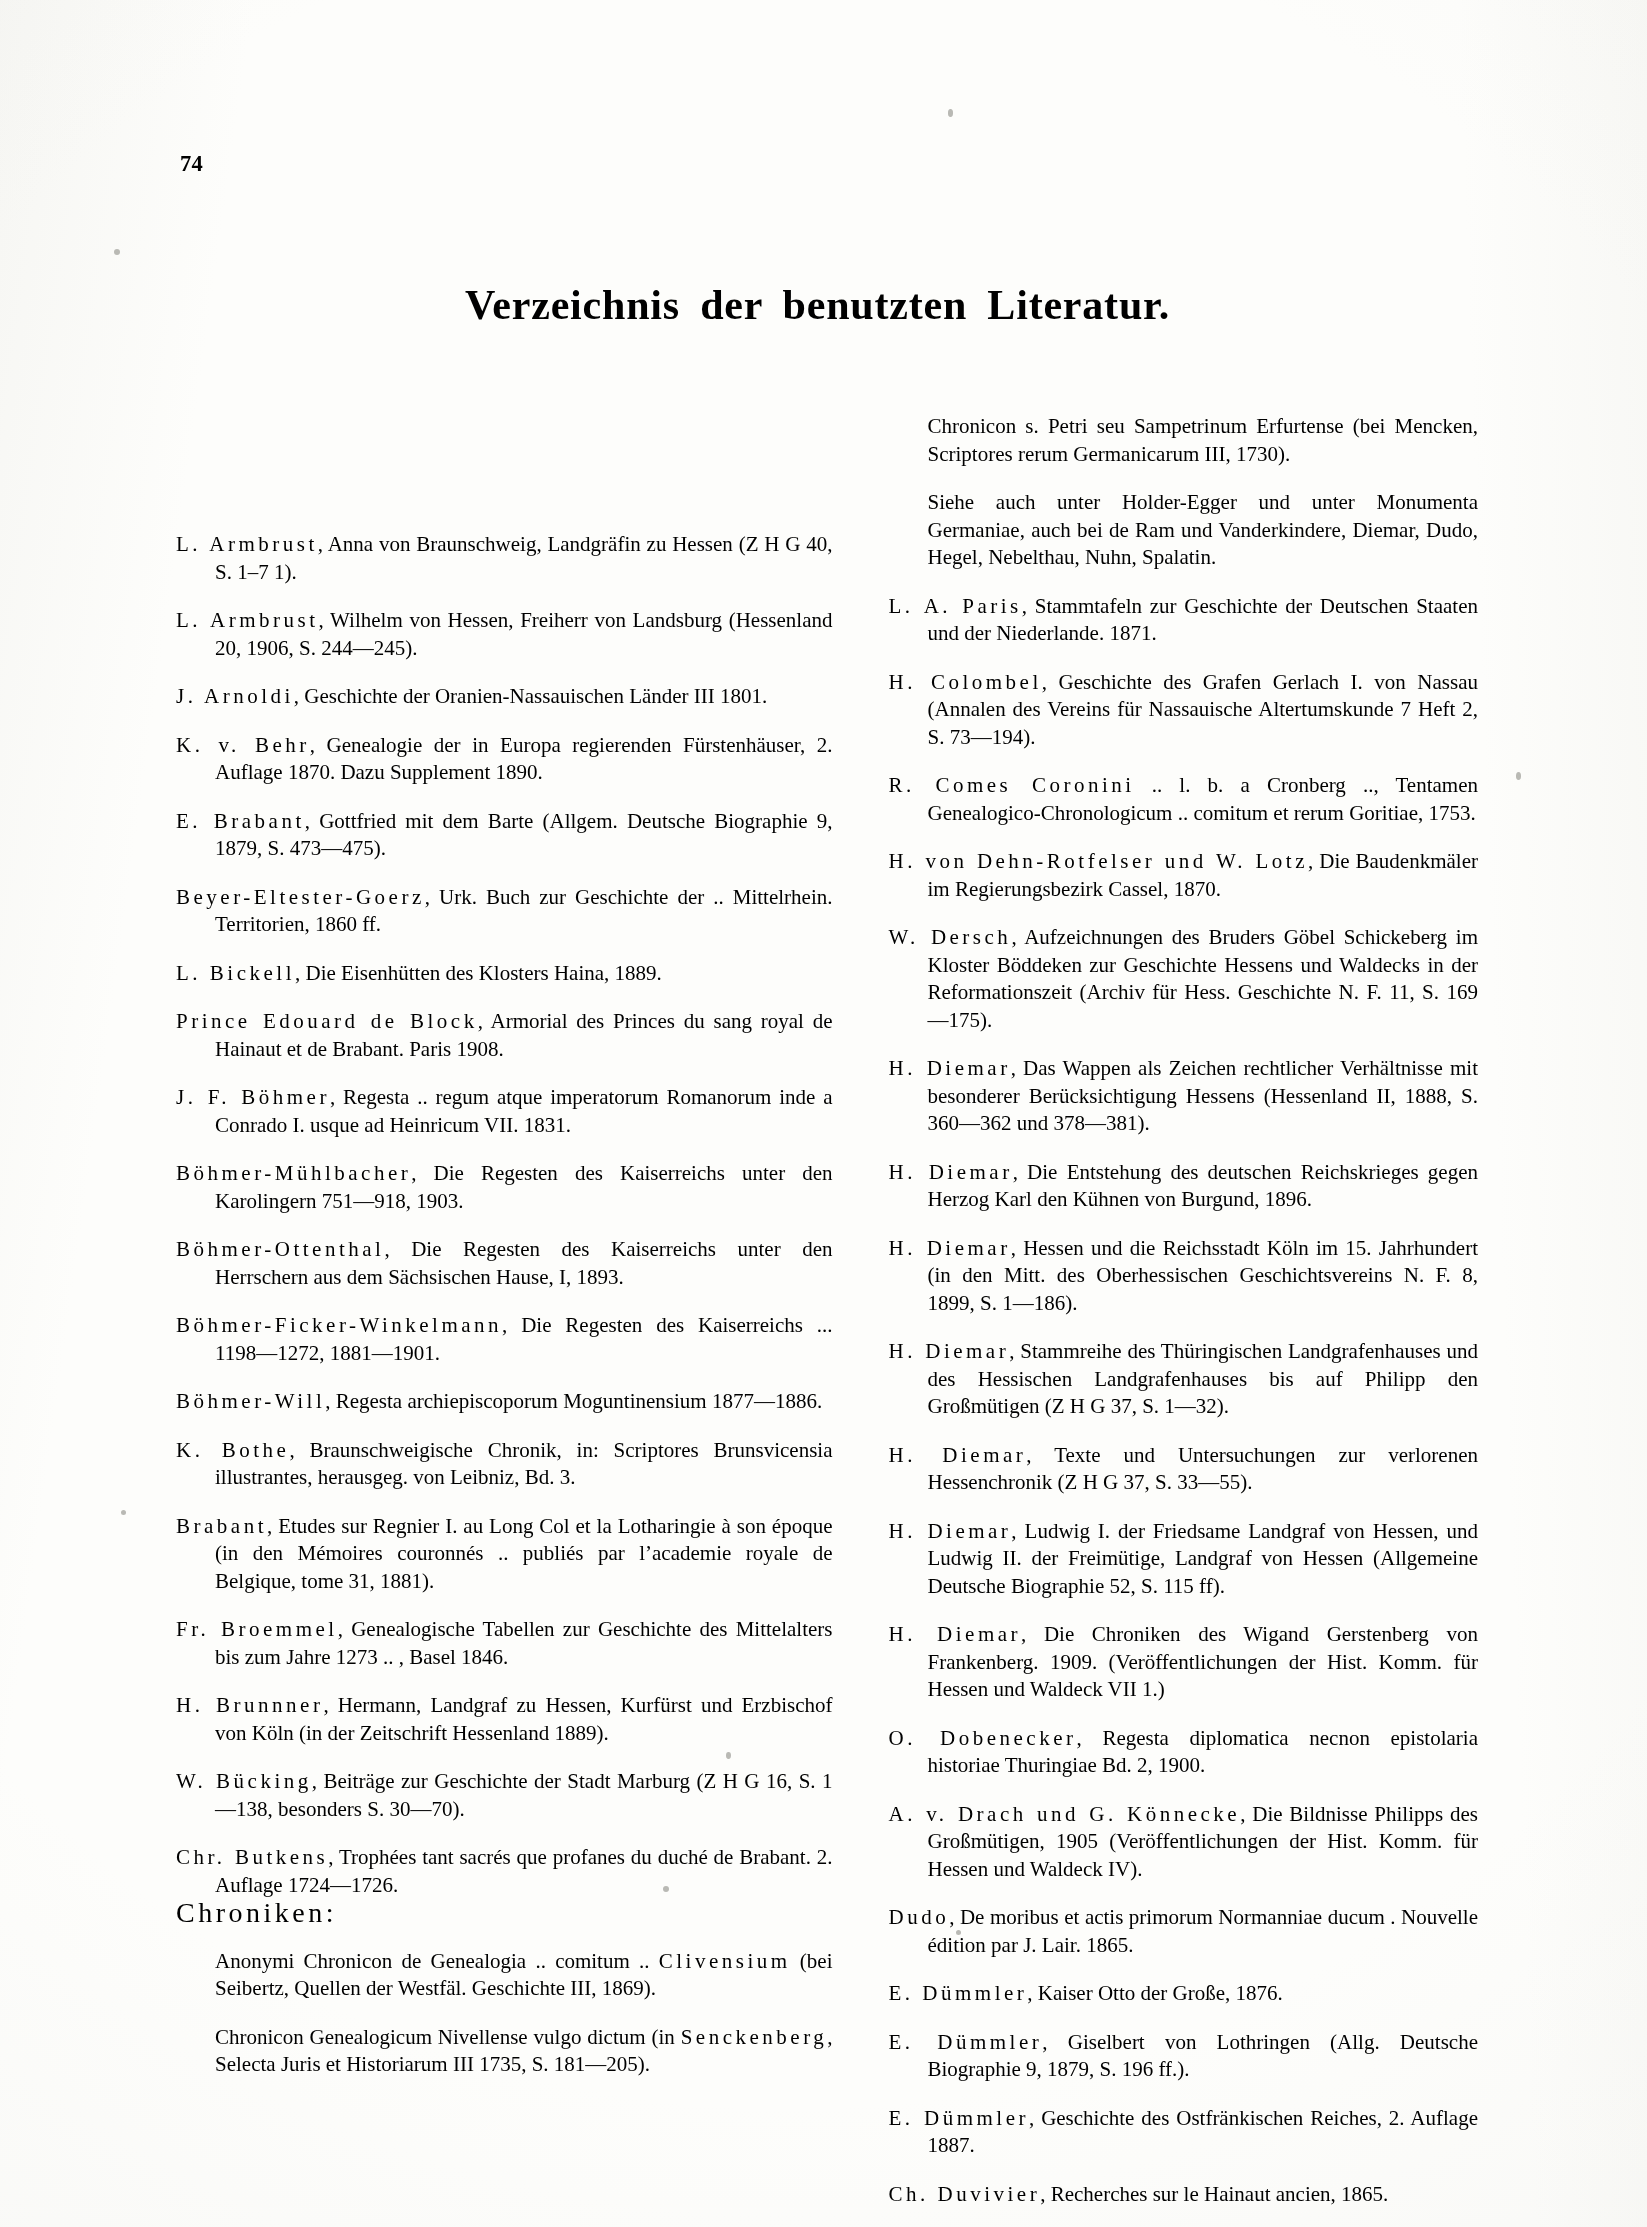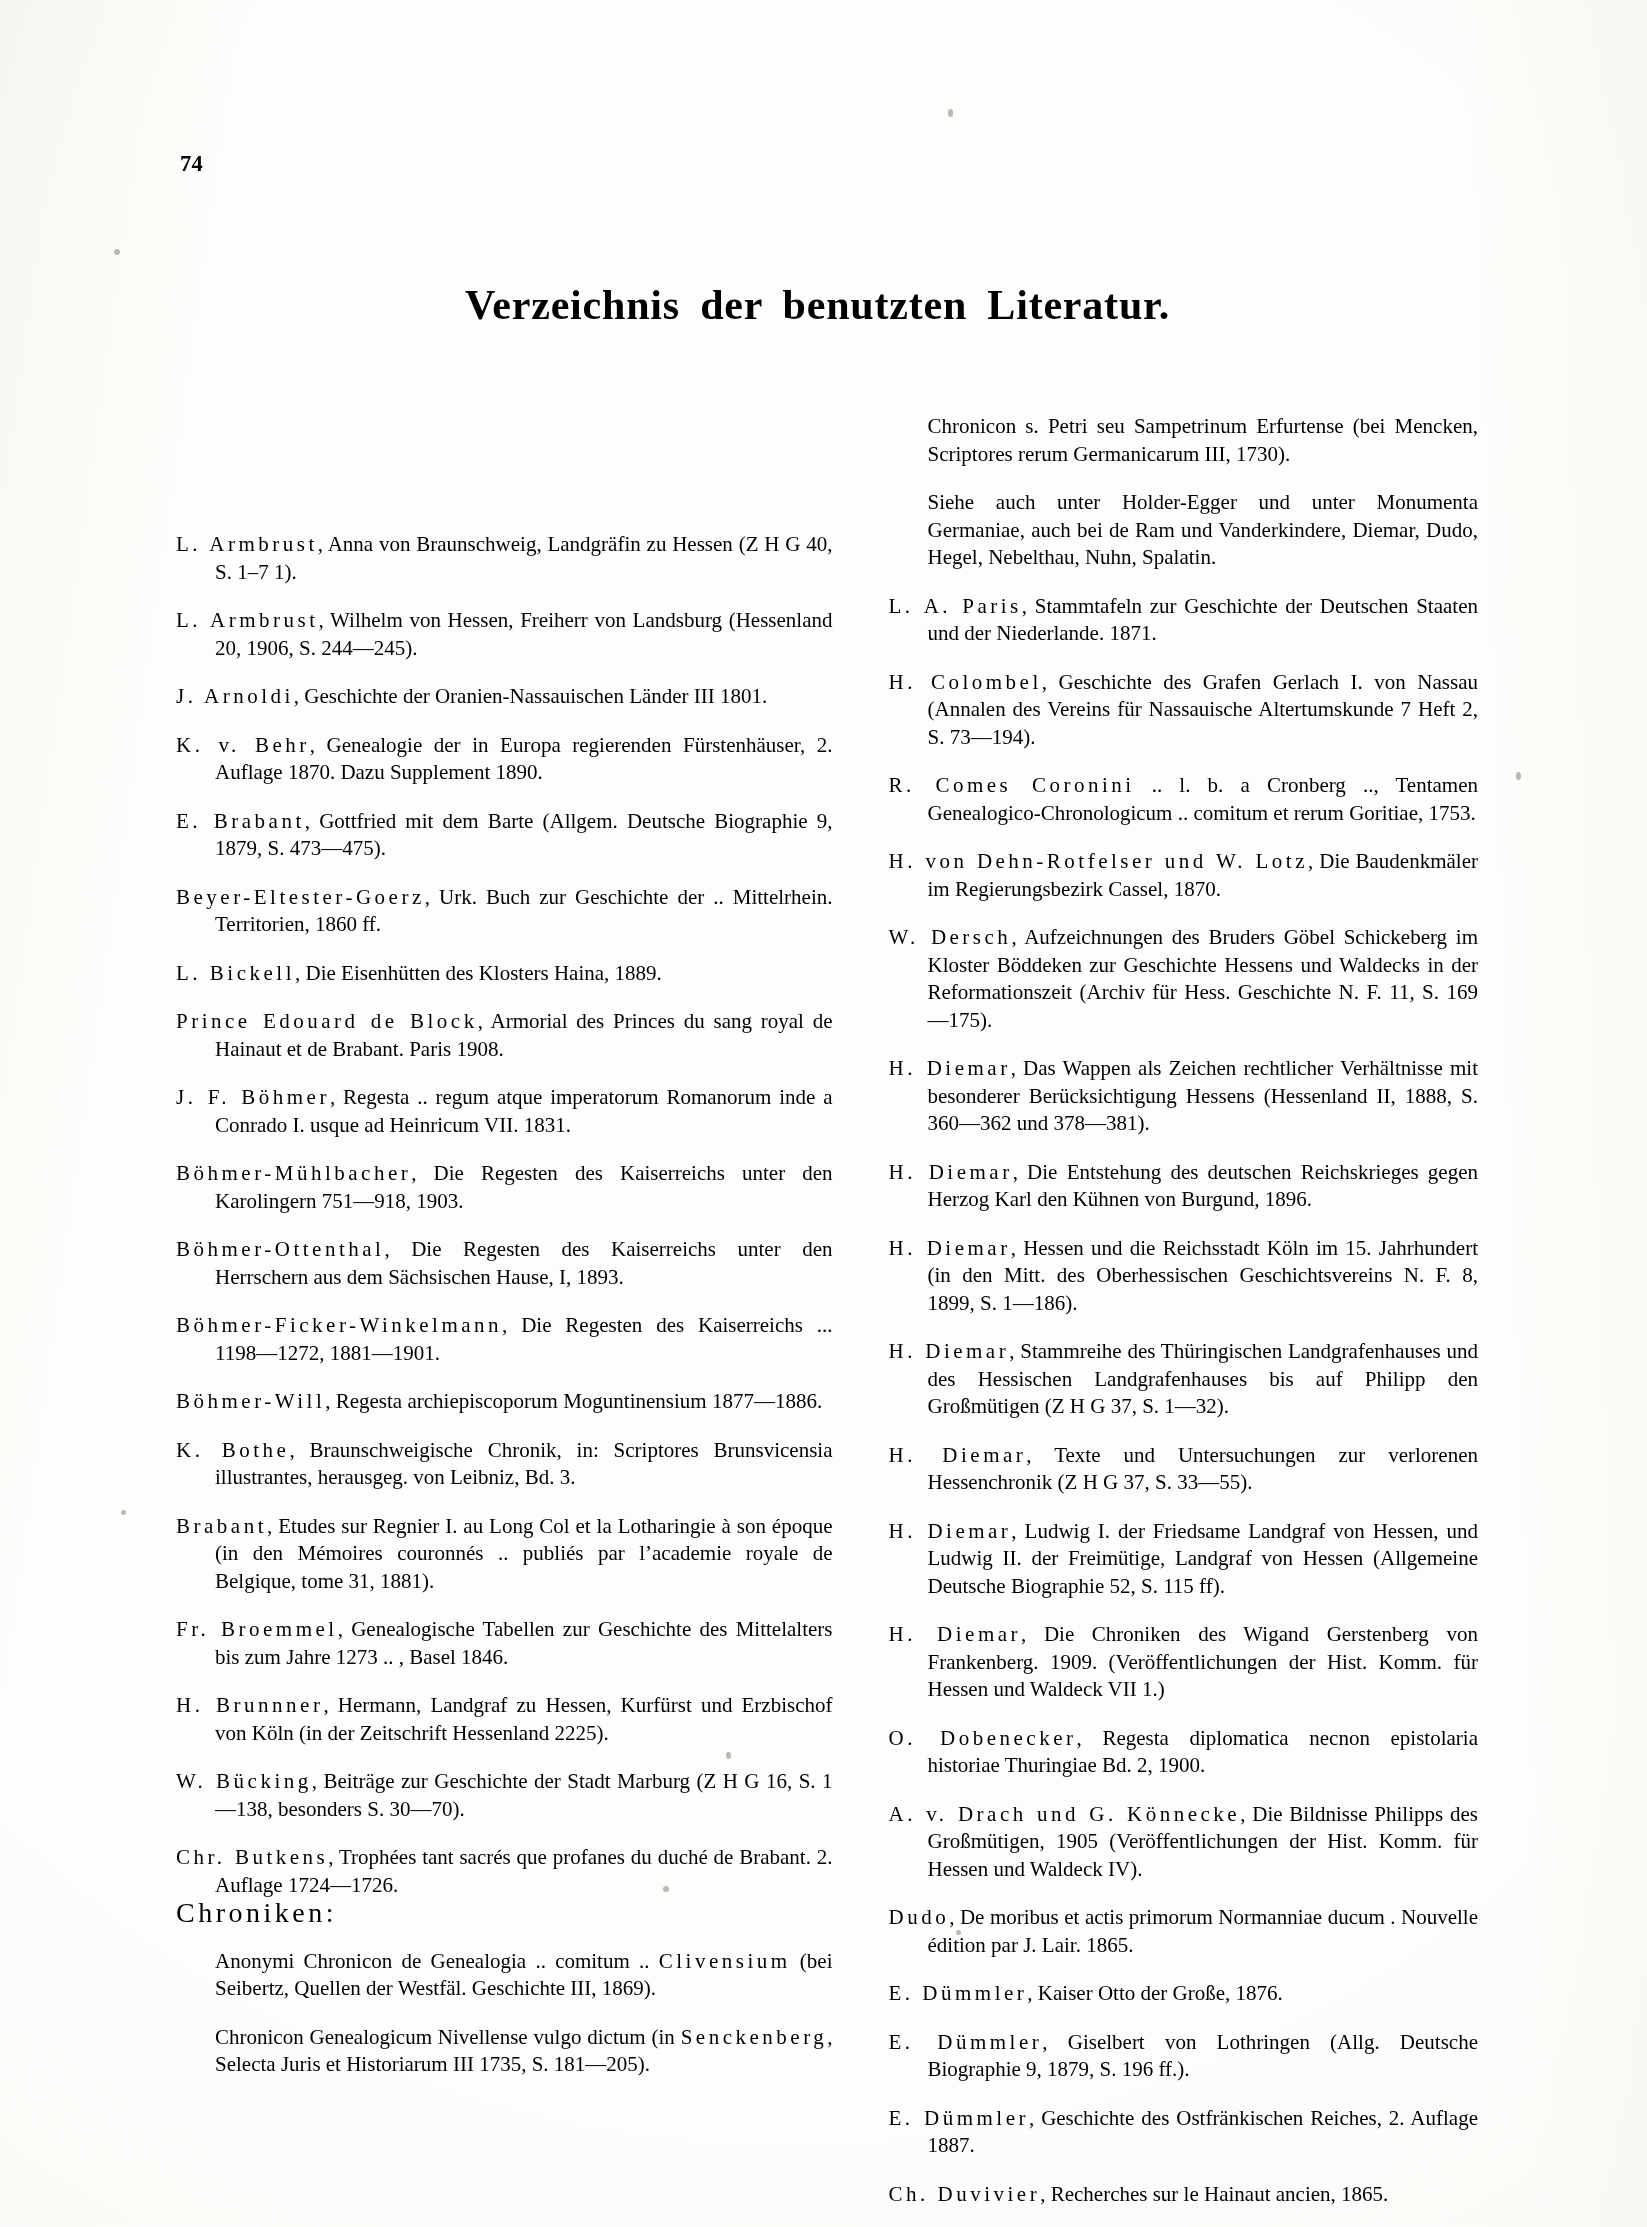--- a/index.html
+++ b/index.html
@@ -143,21 +143,21 @@
           <p class="entry"><span class="sp">L. Bickell</span><span>, Die Eisenhütten des Klosters Haina, 1889.</span></p>
           <p class="entry"><span class="sp">Prince Edouard de Block</span><span>, Armorial des Princes du sang royal de Hainaut et de Brabant.  Paris 1908.</span></p>
           <p class="entry"><span class="sp">J. F. Böhmer</span><span>, Regesta .. regum atque imperatorum Romanorum inde a Conrado I. usque ad Heinricum VII.  1831.</span></p>
           <p class="entry"><span class="sp">Böhmer-Mühlbacher</span><span>, Die Regesten des Kaiserreichs unter den Karolingern 751—918, 1903.</span></p>
           <p class="entry"><span class="sp">Böhmer-Ottenthal</span><span>, Die Regesten des Kaiserreichs unter den Herrschern aus dem Sächsischen Hause, I, 1893.</span></p>
           <p class="entry"><span class="sp">Böhmer-Ficker-Winkelmann</span><span>, Die Regesten des Kaiserreichs ... 1198—1272, 1881—1901.</span></p>
           <p class="entry"><span class="sp">Böhmer-Will</span><span>, Regesta archiepiscoporum Moguntinensium 1877—1886.</span></p>
           <p class="entry"><span class="sp">K. Bothe</span><span>, Braunschweigische Chronik, in: Scriptores Brunsvicensia illustrantes, herausgeg. von Leibniz, Bd. 3.</span></p>
           <p class="entry"><span class="sp">Brabant</span><span>, Etudes sur Regnier I. au Long Col et la Lotharingie à son époque (in den Mémoires couronnés .. publiés par l’academie royale de Belgique, tome 31, 1881).</span></p>
           <p class="entry"><span class="sp">Fr. Broemmel</span><span>, Genealogische Tabellen zur Geschichte des Mittelalters bis zum Jahre 1273 .. , Basel 1846.</span></p>
-          <p class="entry"><span class="sp">H. Brunnner</span><span>, Hermann, Landgraf zu Hessen, Kurfürst und Erzbischof von Köln (in der Zeitschrift Hessenland 2225).</span></p>
+          <p class="entry"><span class="sp">H. Brunnner</span><span>, Hermann, Landgraf zu Hessen, Kurfürst und Erzbischof von Köln (in der Zeitschrift Hessenland 1889).</span></p>
           <p class="entry"><span class="sp">W. Bücking</span><span>, Beiträge zur Geschichte der Stadt Marburg (Z H G 16, S. 1—138, besonders S. 30—70).</span></p>
           <p class="entry"><span class="sp">Chr. Butkens</span><span>, Trophées tant sacrés que profanes du duché de Brabant.  2. Auflage 1724—1726.</span></p>
         </div>
       <div class="subhead sp" id="chroniken-heading">Chroniken:</div>
       <div id="chroniken-entries">
           <p class="sub-entry"><span>Anonymi Chronicon de Genealogia .. comitum .. </span><span class="sp">Clivensium</span><span> (bei Seibertz, Quellen der Westfäl. Geschichte III, 1869).</span></p>
           <p class="sub-entry"><span>Chronicon Genealogicum Nivellense vulgo dictum (in </span><span class="sp">Senckenberg</span><span>, Selecta Juris et Historiarum III 1735, S. 181—205).</span></p>
         </div>
     </div>
 

